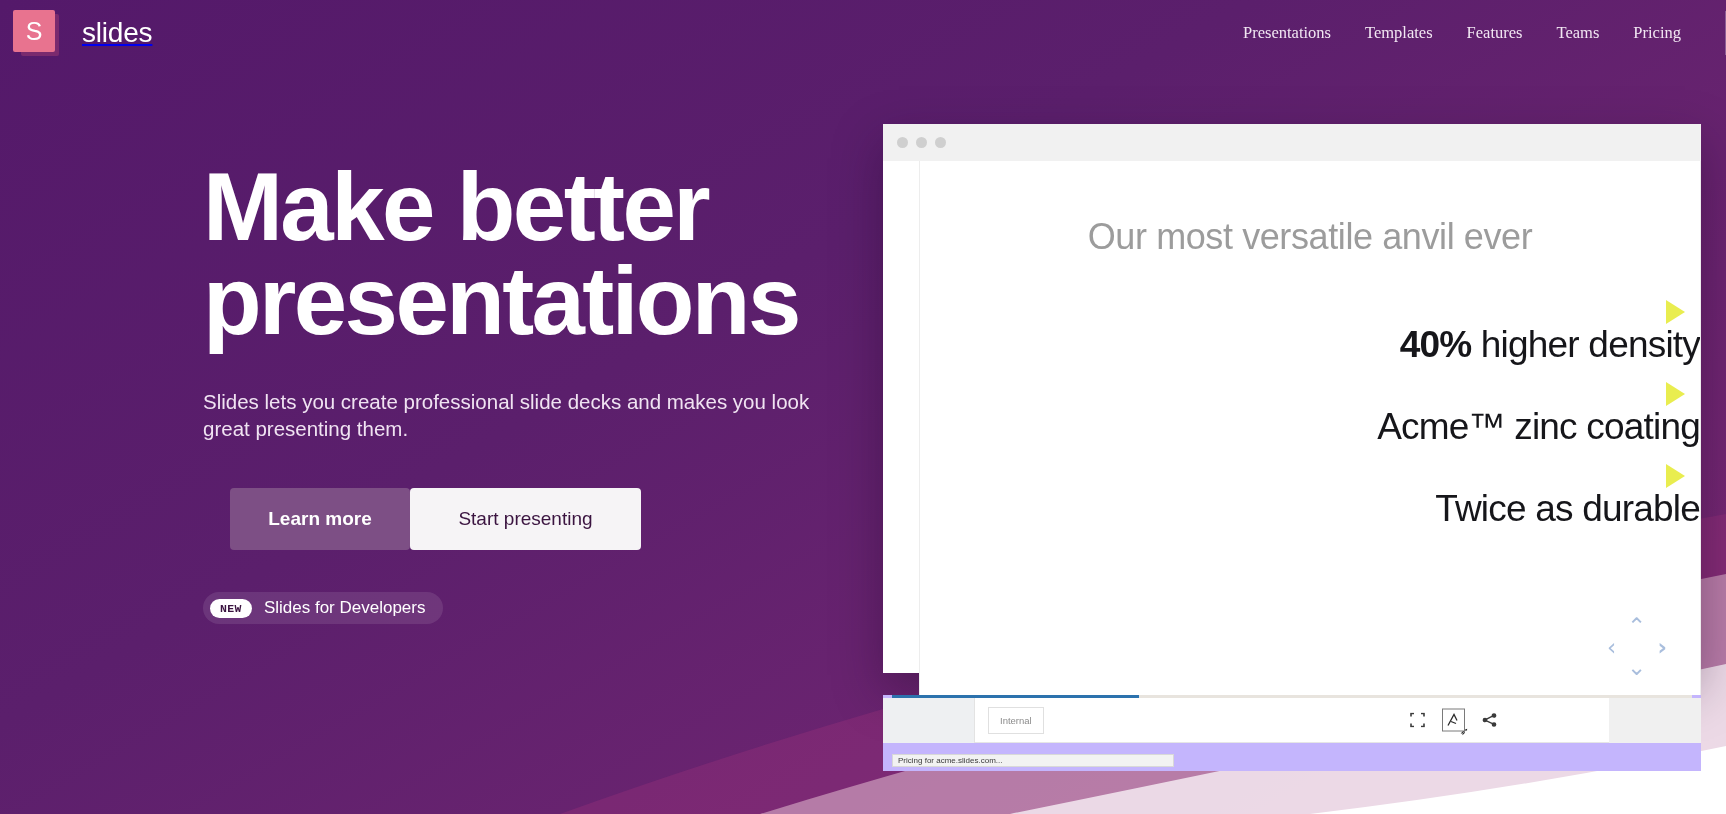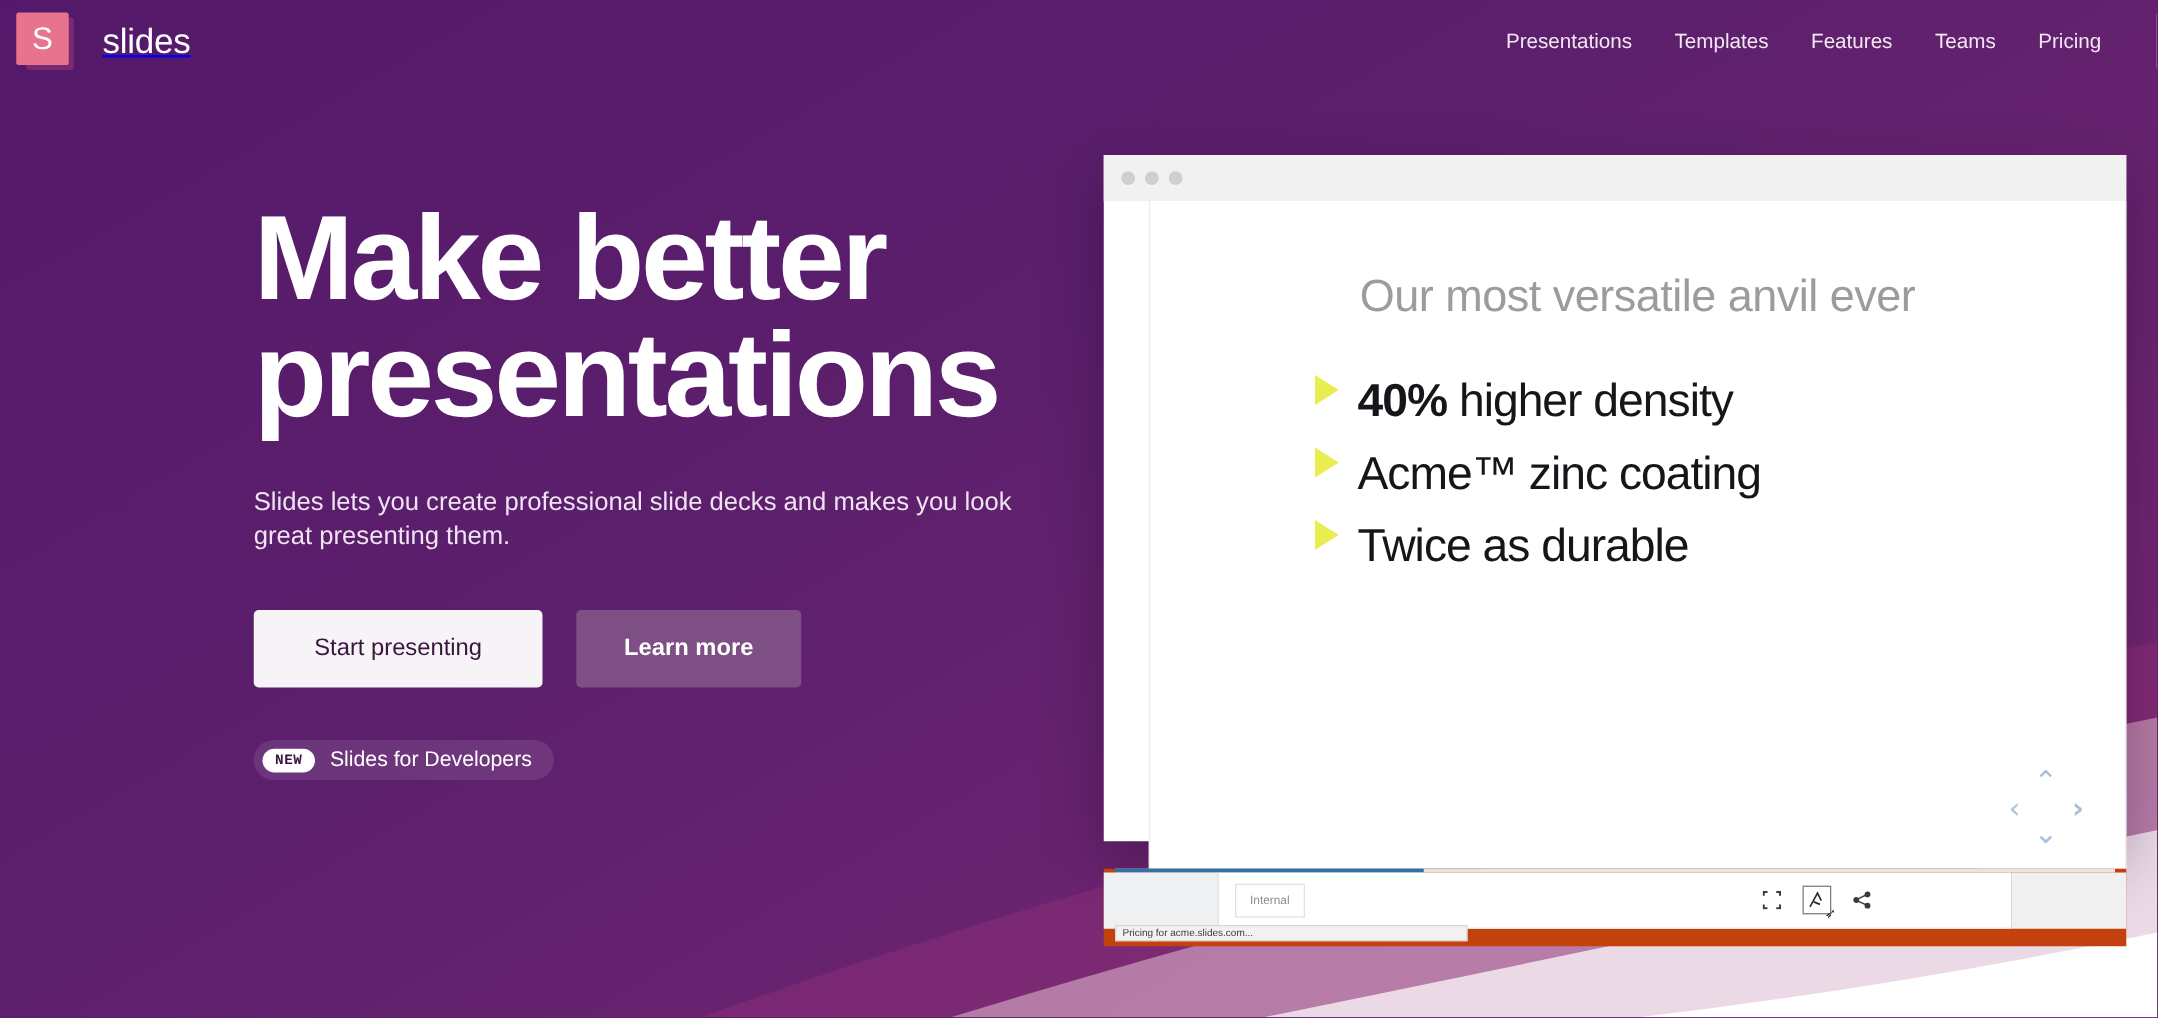--- a/index.html
+++ b/index.html
@@ -39,21 +39,21 @@
     position: absolute; left: 0; top: 0; width: 42px; height: 42px;
     background: #e8738f; border-radius: 2px;
     display: flex; align-items: center; justify-content: center;
     color: #ffffff; font-size: 25px; font-weight: 400; line-height: 1;
   }
   .brand-name {
     color: #ffffff; font-size: 28px; font-weight: 400; margin-left: 17px;
     letter-spacing: -0.2px;
   }
 
-  .navlinks { margin-left: auto; display: flex; align-items: center; height: 100%; }
+  .navlinks { margin-left: auto; display: flex; align-items: center; height: 100%; font-family: Liberation Serif, serif; }
   .navlink {
     color: #f2e7f3; font-size: 16.5px; text-decoration: none;
     padding: 0 17px; white-space: nowrap; cursor: pointer;
   }
   .nav-div {
     width: 1px; height: 44px; background: rgba(255,255,255,0.28);
     margin-left: 27px;
   }
 
   
@@ -107,22 +107,22 @@
     overflow: hidden;
     margin-left: 36px;
   }
   .slide { padding: 55px 0 0 0; }
   .slide-title {
     text-align: center; color: #9c9c9c; font-size: 36px; font-weight: 400;
     letter-spacing: -0.4px;
   }
   .bullets { margin: 42px 0 0 132px; }
   .bullet {
-    display: flex; align-items: flex-start; margin-bottom: 16px;
-    font-size: 37px; color: #16161a; letter-spacing: -0.8px;
+    display: flex; align-items: flex-end; margin-bottom: 16px;
+    font-size: 37px; color: #16161a; letter-spacing: -0.8px; flex-direction: column;
   }
   .tri {
     width: 0; height: 0; flex: none;
     border-top: 12px solid transparent; border-bottom: 12px solid transparent;
     border-left: 19px solid #e9ed4f; margin-right: 15px;
   }
   .bullet b { font-weight: 700; }
 
   
   .navpad {
@@ -131,21 +131,21 @@
   .navpad div {
     position: absolute; font-size: 23px; line-height: 1;
     color: #a9bedd; font-family: "DejaVu Sans", sans-serif;
   }
   .np-up    { left: 20px; top: -2px; }
   .np-down  { left: 20px; bottom: -2px; }
   .np-left  { left: 0px;  top: 19px; }
   .np-right { right: 0px; top: 19px; color: #2b5ca5; font-weight: 700; }
 
   
-  .toolbar { position: relative; height: 62px; background: #c2410c; }
+  .toolbar { position: relative; height: 76px; background: #c4b5fd; }
   .progress {
     position: absolute; left: 9px; top: 0; height: 3px; width: 800px;
     background: #e8e4de;
   }
   .progress i { display: block; height: 3px; width: 247px; background: #2c72ad; }
   .tbrow { position: absolute; left: 0; top: 3px; height: 45px; width: 100%; display: flex; }
   .tb-left { width: 92px; background: #eef0f2; border-right: 1px solid #e3e3e3; }
   .tb-mid {
     flex: 1; background: #ffffff; border-bottom: 1px solid #e6e6e6;
     display: flex; align-items: center; position: relative;
@@ -206,22 +206,22 @@
       <a class="navlink" href="#">Pricing</a>
       <span class="nav-div"></span>
     </nav>
   </div>
 
   <div class="hero">
     <h1>Make better presentations</h1>
     <p>Slides lets you create professional slide decks and makes you look great presenting them.</p>
 
     <div class="btn-row">
+      <button class="btn btn-secondary">Learn more</button>
       <button class="btn btn-primary">Start presenting</button>
-      <button class="btn btn-secondary">Learn more</button>
     </div>
 
     <div class="newbadge">
       <span class="pill">NEW</span>
       <span class="btxt">Slides for Developers</span>
     </div>
   </div>
 
   <div class="browser">
 

